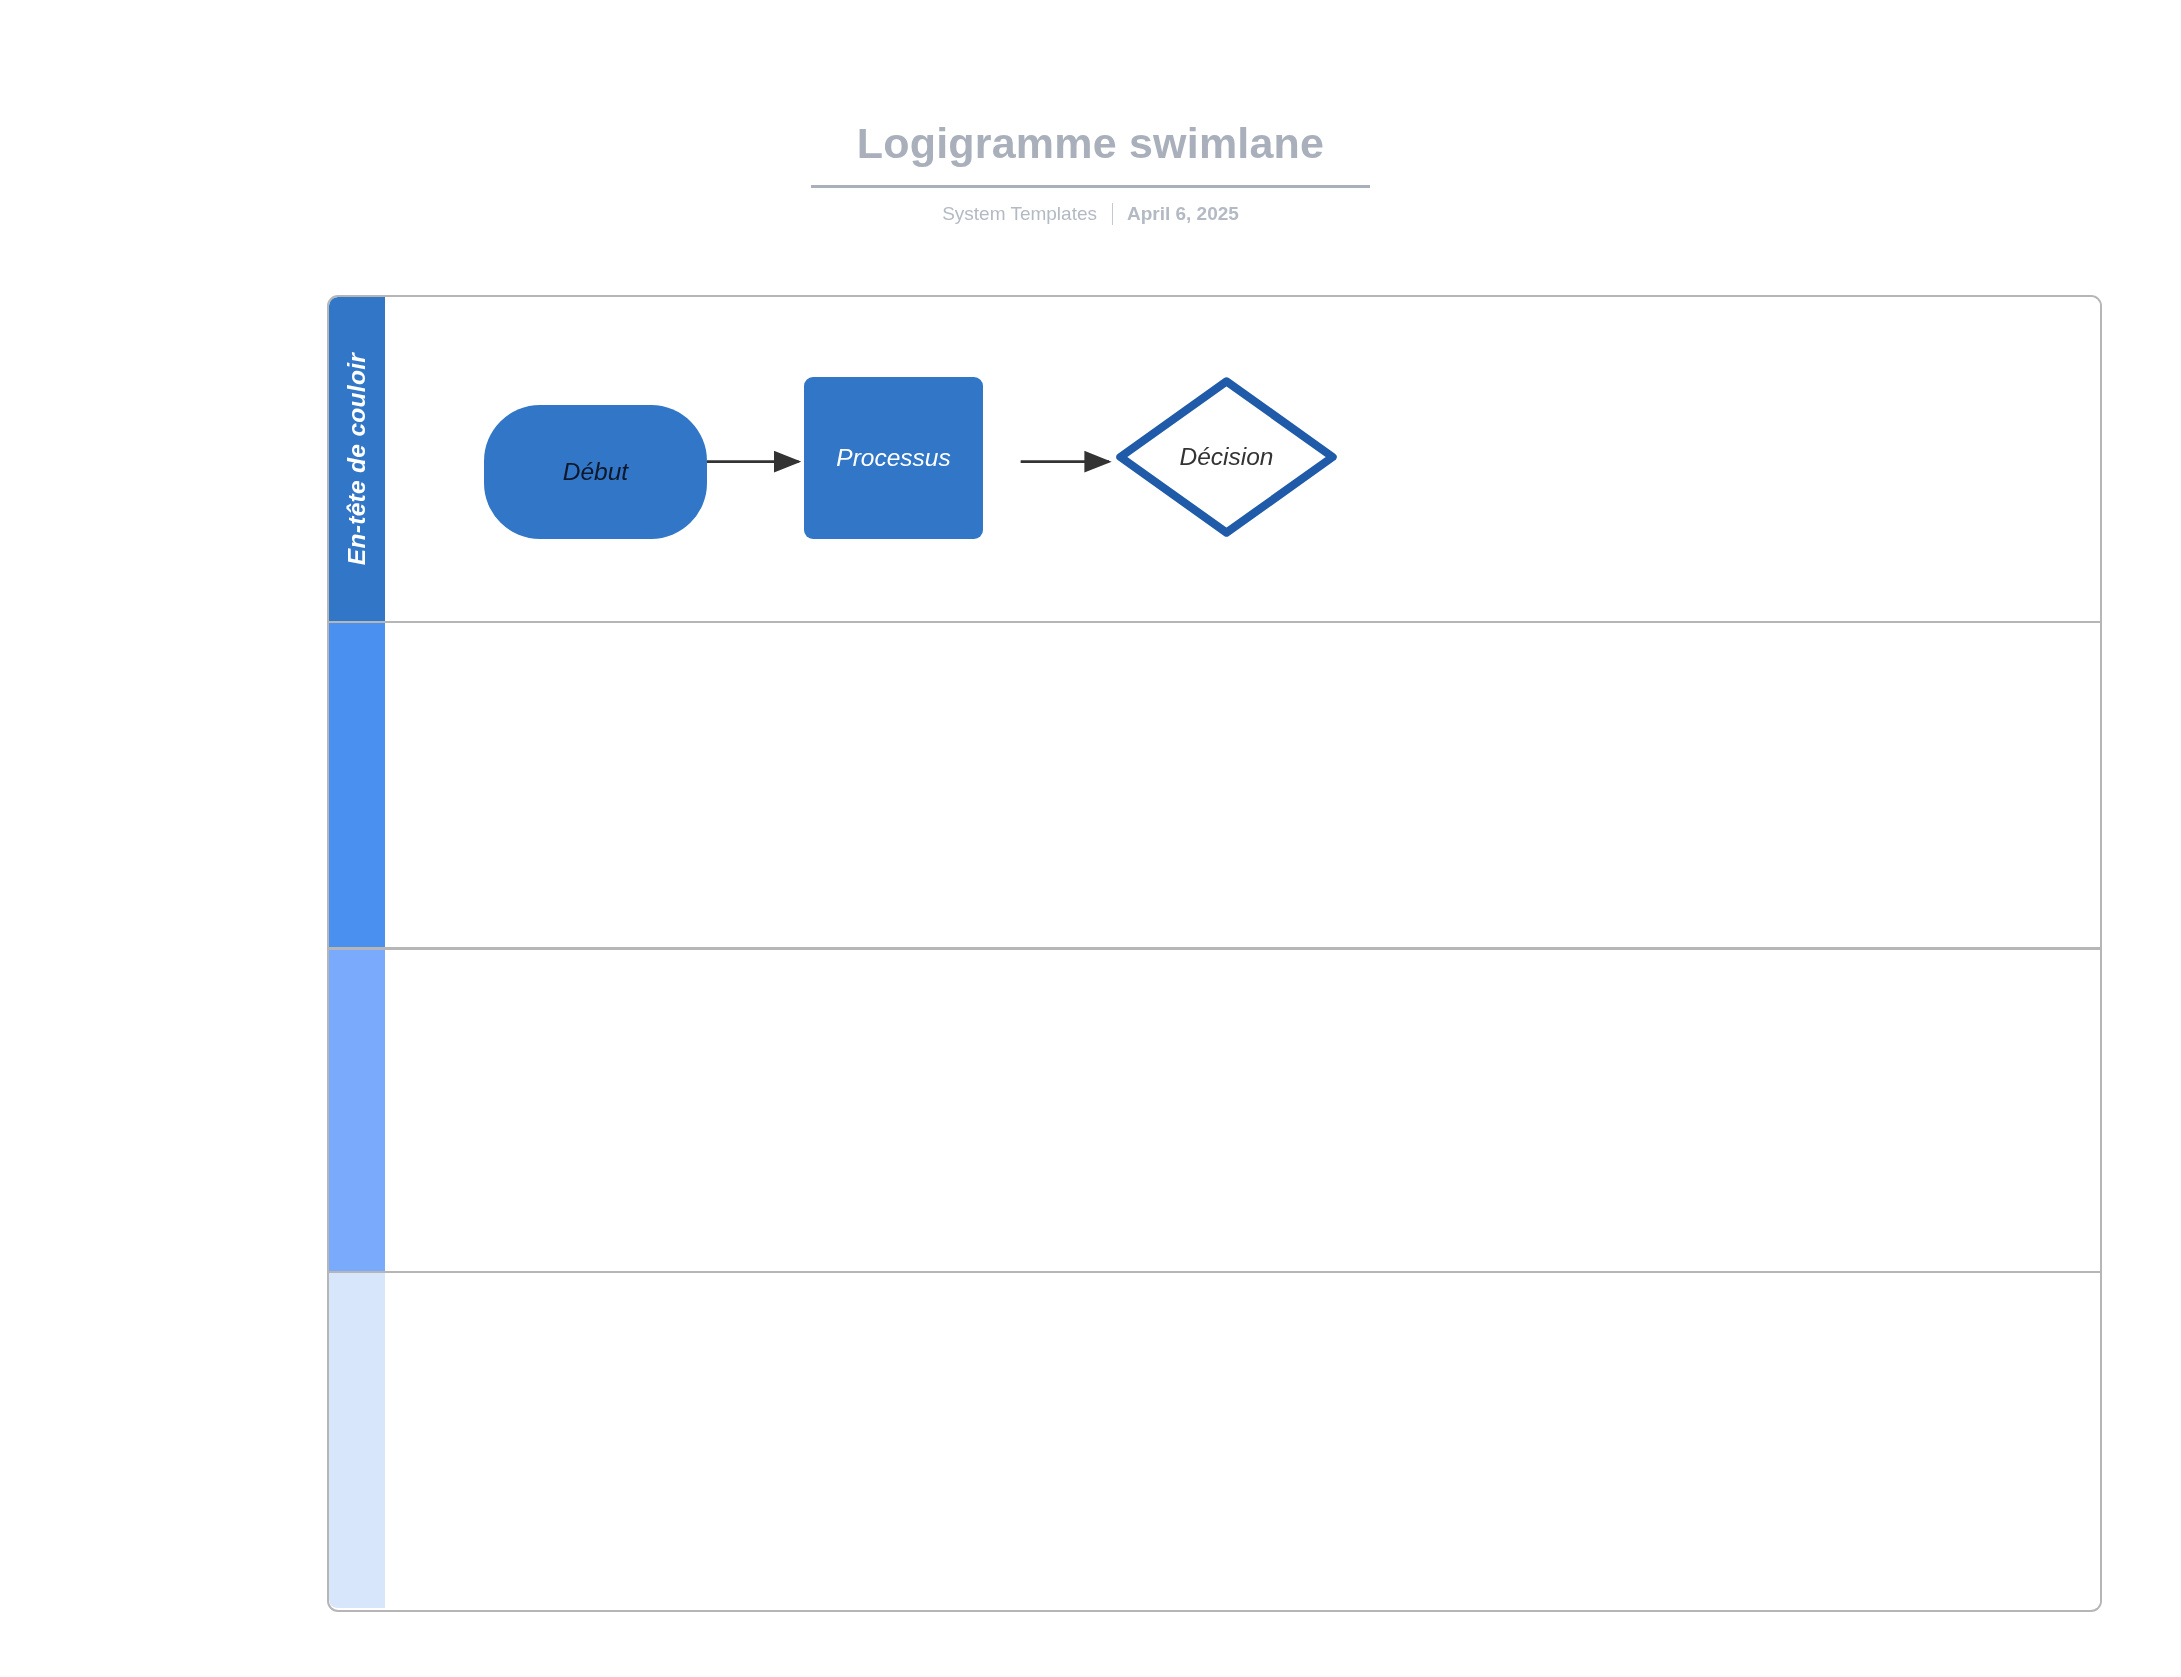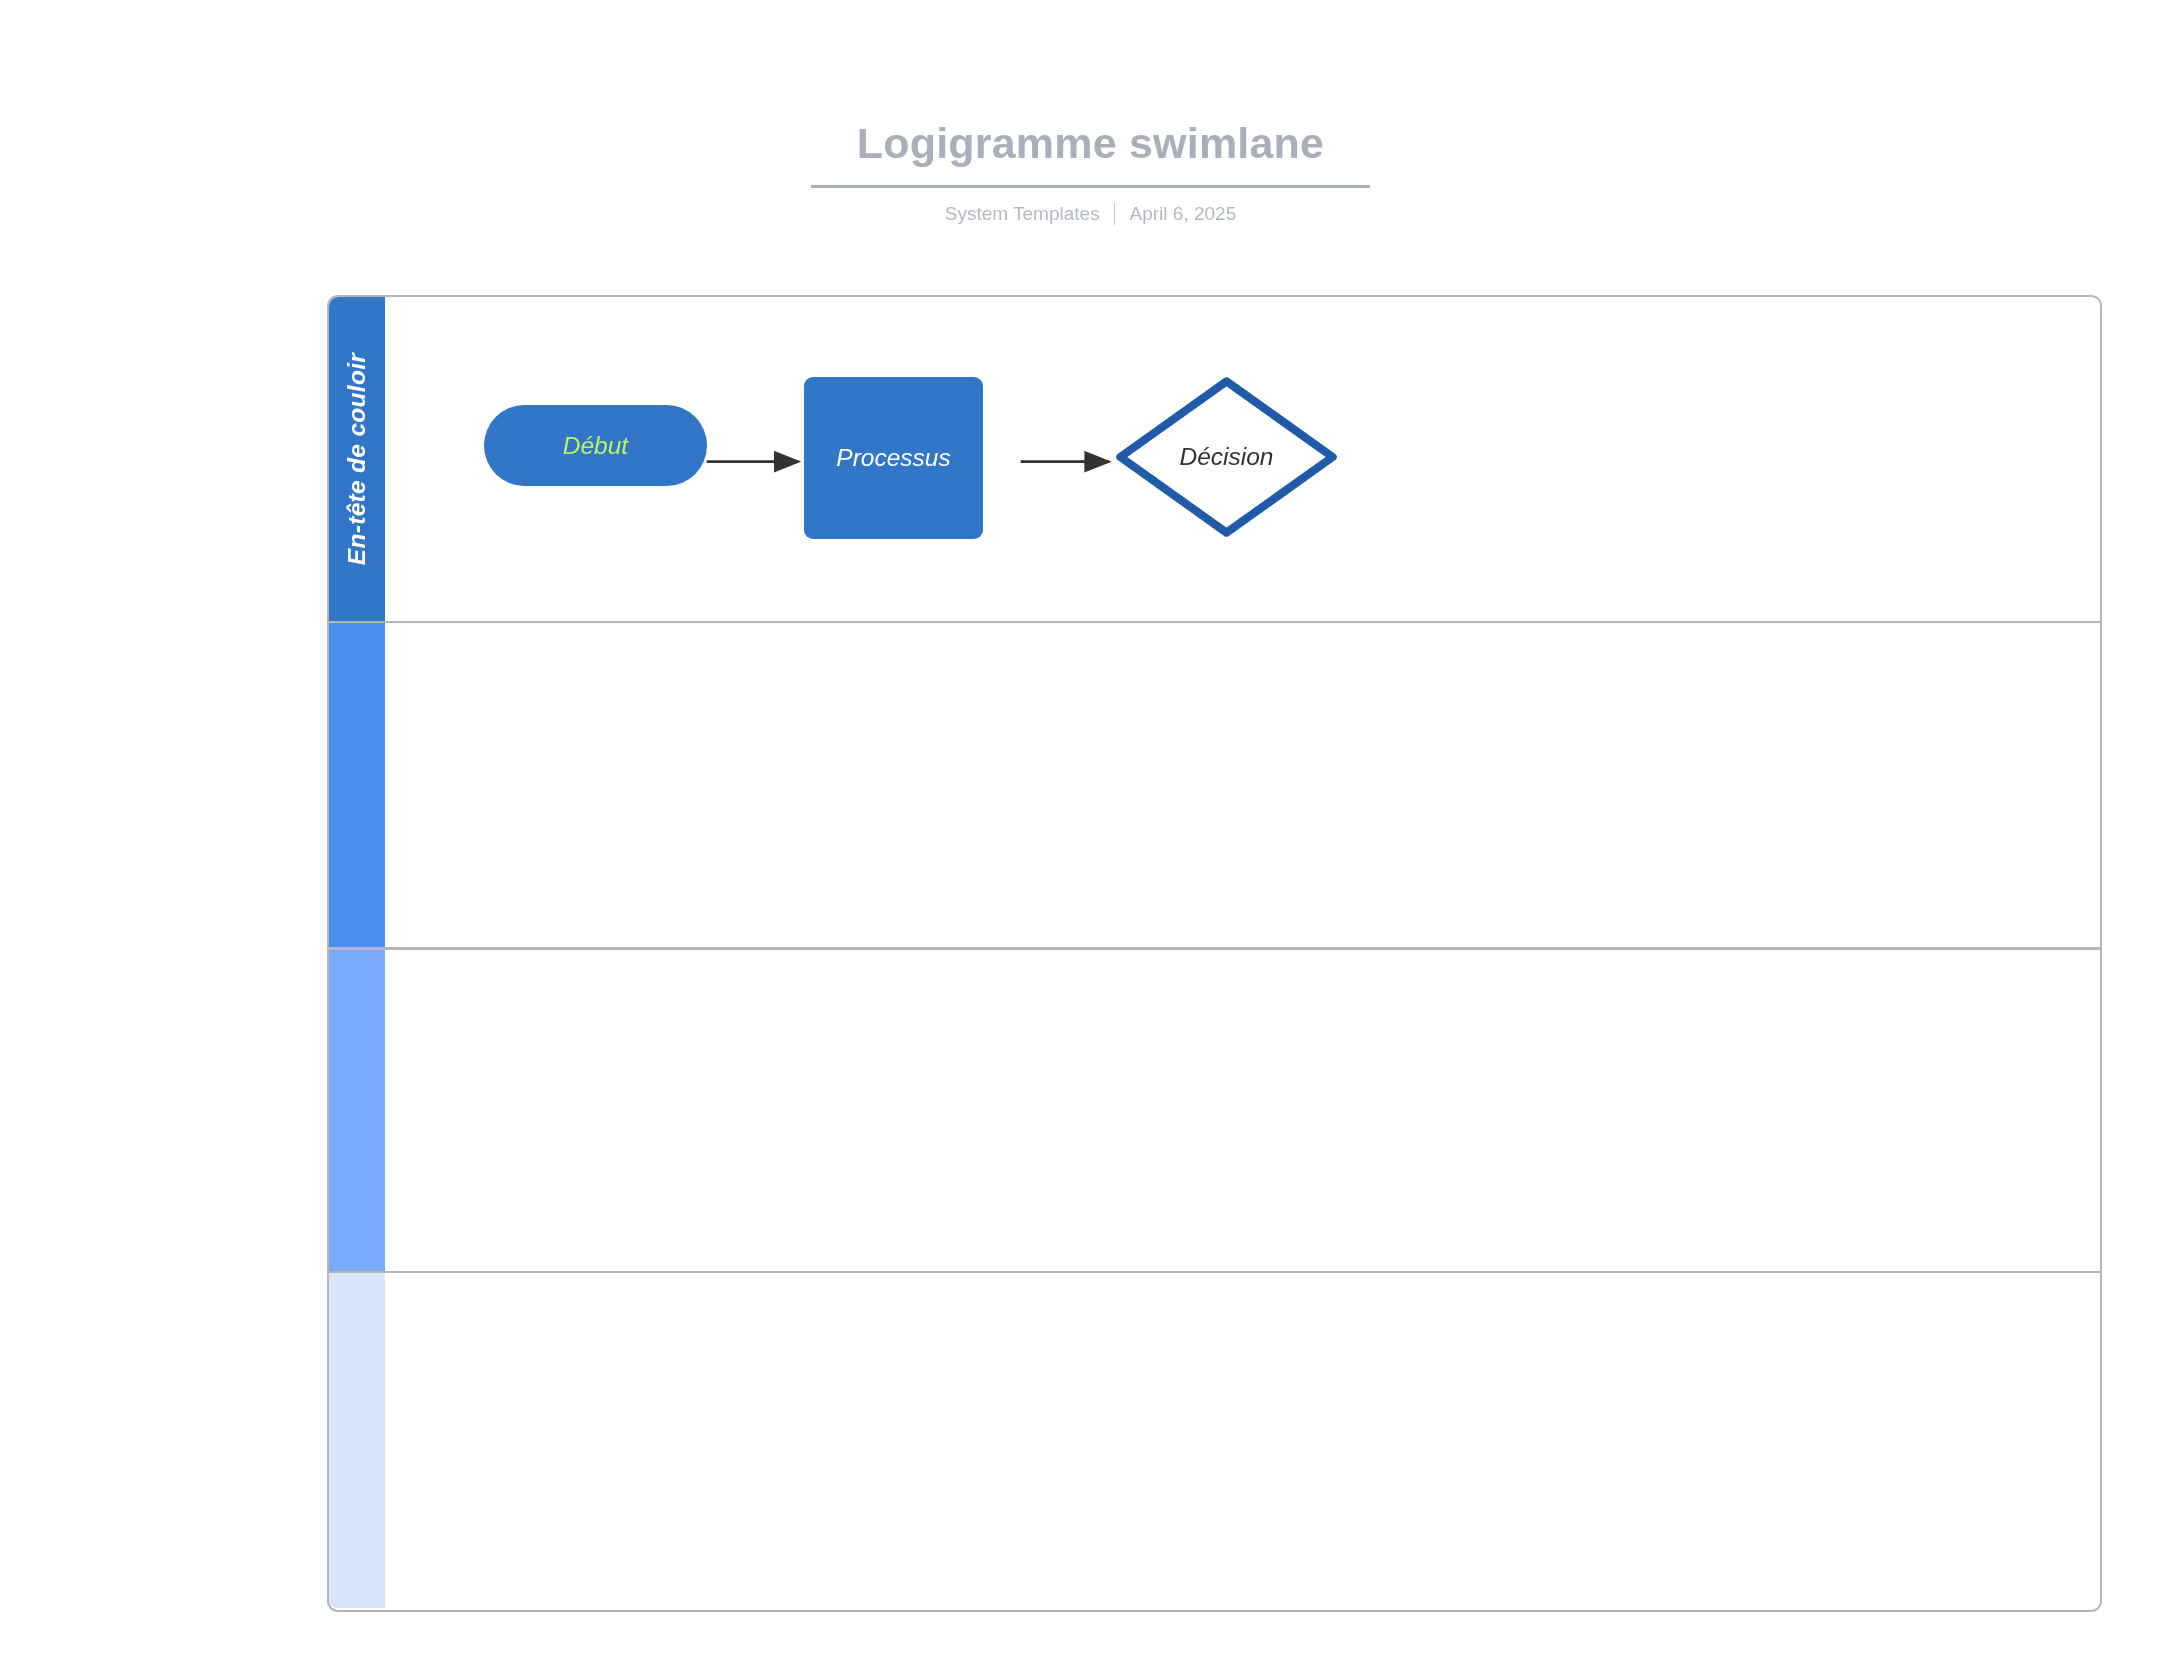--- a/index.html
+++ b/index.html
@@ -47,21 +47,21 @@
     align-items: flex-end;
     gap: 0px;
   }
   #doc-subtitle .sub-source { padding-right: 14.5px; }
   #doc-subtitle .sub-sep {
     width: 0.9px;
     height: 22px;
     background: #c3c9d2;
     display: inline-block;
   }
-  #doc-subtitle .sub-date { padding-left: 14.5px; }
+  #doc-subtitle .sub-date { padding-left: 14.5px; font-weight: bold; }
 
   
   #swimlane-container {
     position: absolute;
     left: 327px;
     top: 295px;
     width: 1775px;
     height: 1317px;
     box-sizing: border-box;
     border: 2.7px solid #b6b6b6;
@@ -115,24 +115,24 @@
     display: flex;
     align-items: center;
     justify-content: center;
     font-style: italic;
     font-size: 24.5px;
   }
   #node-start {
     left: 155px;
     top: 108px;
     width: 223px;
-    height: 81px;
+    height: 134px;
     background: #3176c7;
     border-radius: 56px;
-    color: #bef264;
+    color: #0f172a;
   }
   #node-process {
     left: 475px;
     top: 80px;
     width: 179px;
     height: 162px;
     background: #3176c7;
     border-radius: 9px;
     color: #ffffff;
   }

